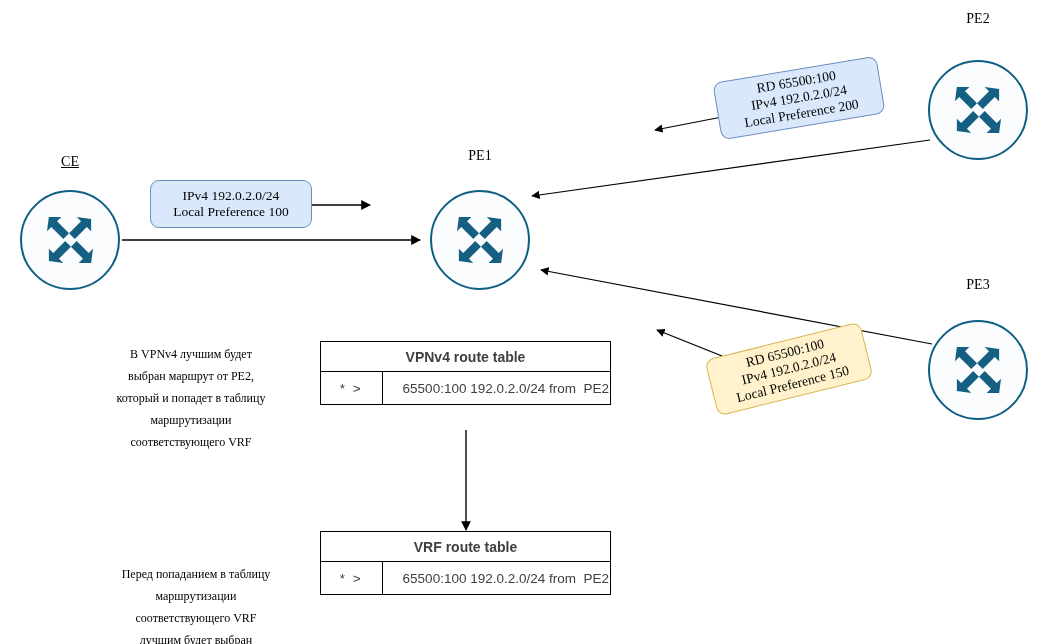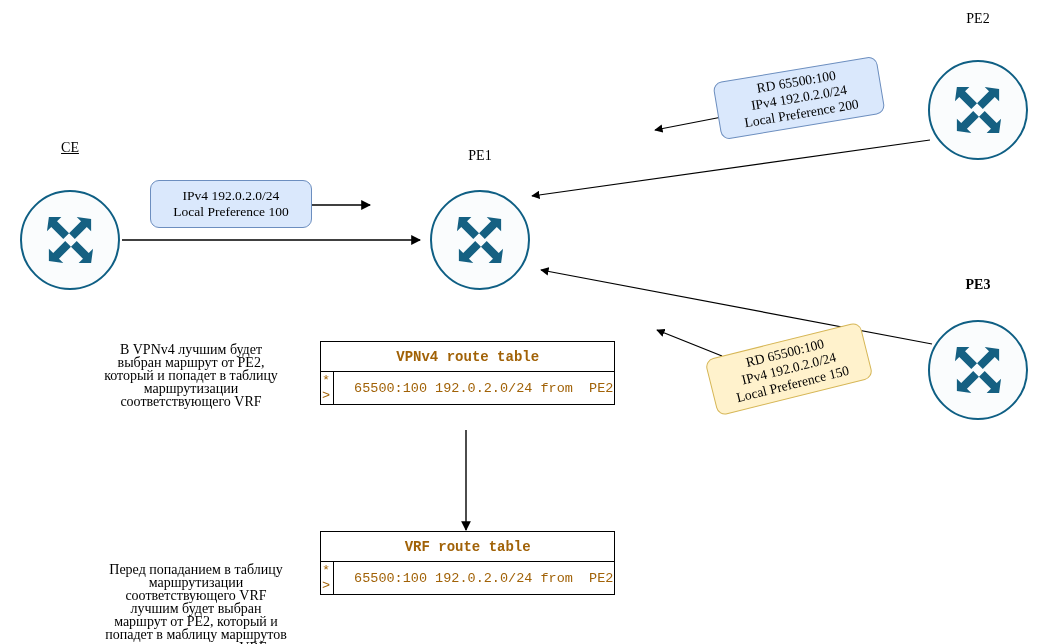--- a/index.html
+++ b/index.html
@@ -19,27 +19,27 @@
   .callout{position:absolute;box-sizing:border-box;border-radius:9px;
            display:flex;align-items:center;justify-content:center;
            text-align:center;font-size:13.5px;line-height:16px;}
   .callout .txt{white-space:pre-line;padding:0 6px;}
   .callout.blue{background:#dae8fc;border:1px solid #6c8ebf;}
   .callout.yellow{background:#fff2cc;border:1px solid #d6b656;}
 
   
   .rtable{position:absolute;border-collapse:collapse;background:#fff;}
   .rtable td,.rtable th{border:1px solid #000;font-size:13.5px;
-      font-family:Liberation Mono, monospace;color:#a16207;}
+      font-family:Liberation Sans, sans-serif;color:#404040;}
   .rtable th{font-weight:bold;text-align:center;height:27px;font-size:14px;}
   .rtable td.flag{width:63px;text-align:center;height:30px;letter-spacing:2px;}
   .rtable td.route{padding-left:20px;height:30px;white-space:pre;}
 
   
-  .note{position:absolute;text-align:center;font-size:14px;line-height:13px;
+  .note{position:absolute;text-align:center;font-size:12px;line-height:22px;
         white-space:pre-line;color:#000;}
 </style>
 </head>
 <body>
 
 <div id="canvas">
 
   <svg class="layer" viewBox="0 0 1051 644">
     <defs>
       <marker id="arw" viewBox="0 0 10 10" refX="9" refY="5" markerWidth="7" markerHeight="7" orient="auto-start-reverse">
@@ -55,21 +55,21 @@
 
     <line x1="722" y1="117" x2="655" y2="130" stroke="#000" stroke-width="1.2" marker-end="url(#arw)"></line>
 
     <line x1="932" y1="344" x2="541" y2="270" stroke="#000" stroke-width="1.2" marker-end="url(#arw)"></line>
 
     <line x1="722" y1="356" x2="657" y2="330" stroke="#000" stroke-width="1.2" marker-end="url(#arw)"></line>
 
     <line x1="466" y1="430" x2="466" y2="530" stroke="#000" stroke-width="1.4" marker-end="url(#arw)"></line>
   </svg>
 
-  <div class="node-label" style="left:20px;top:140px;width:100px;text-decoration:underline;">CE</div>
+  <div class="node-label" style="left:20px;top:154px;width:100px;text-decoration:underline;">CE</div>
   <div class="router" style="left:20px;top:190px;">
     <svg viewBox="0 0 100 100">
       <g fill="#156082">
         <path d="M28 26 L41 26 L36.5 30.5 L49 43 L43 49 L30.5 36.5 L26 41 Z"></path>
         <path d="M72 26 L72 39 L67.5 34.5 L55 47 L49 41 L61.5 28.5 L57 24 Z" transform="translate(0,2)"></path>
         <path d="M28 74 L28 61 L32.5 65.5 L45 53 L51 59 L38.5 71.5 L43 76 Z" transform="translate(0,-2)"></path>
         <path d="M72 74 L59 74 L63.5 69.5 L51 57 L57 51 L69.5 63.5 L74 59 Z"></path>
       </g>
     </svg>
   </div>
@@ -91,21 +91,21 @@
     <svg viewBox="0 0 100 100">
       <g fill="#156082">
         <path d="M28 26 L41 26 L36.5 30.5 L49 43 L43 49 L30.5 36.5 L26 41 Z"></path>
         <path d="M72 26 L72 39 L67.5 34.5 L55 47 L49 41 L61.5 28.5 L57 24 Z" transform="translate(0,2)"></path>
         <path d="M28 74 L28 61 L32.5 65.5 L45 53 L51 59 L38.5 71.5 L43 76 Z" transform="translate(0,-2)"></path>
         <path d="M72 74 L59 74 L63.5 69.5 L51 57 L57 51 L69.5 63.5 L74 59 Z"></path>
       </g>
     </svg>
   </div>
 
-  <div class="node-label" style="left:928px;top:277px;width:100px;font-weight:bold;">PE3</div>
+  <div class="node-label" style="left:928px;top:277px;width:100px;">PE3</div>
   <div class="router" style="left:928px;top:320px;">
     <svg viewBox="0 0 100 100">
       <g fill="#156082">
         <path d="M28 26 L41 26 L36.5 30.5 L49 43 L43 49 L30.5 36.5 L26 41 Z"></path>
         <path d="M72 26 L72 39 L67.5 34.5 L55 47 L49 41 L61.5 28.5 L57 24 Z" transform="translate(0,2)"></path>
         <path d="M28 74 L28 61 L32.5 65.5 L45 53 L51 59 L38.5 71.5 L43 76 Z" transform="translate(0,-2)"></path>
         <path d="M72 74 L59 74 L63.5 69.5 L51 57 L57 51 L69.5 63.5 L74 59 Z"></path>
       </g>
     </svg>
   </div>

